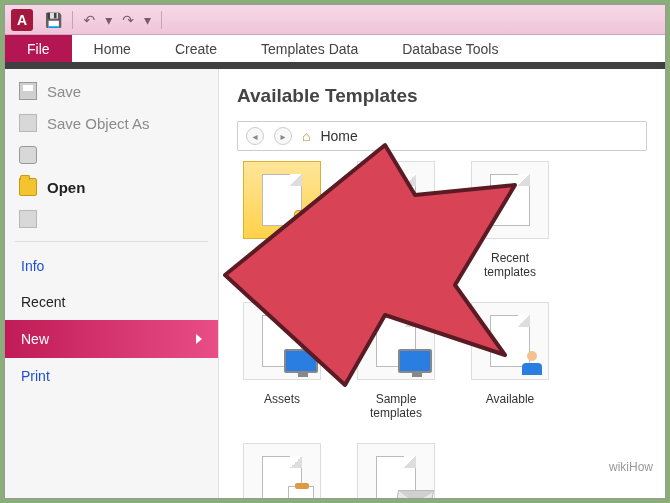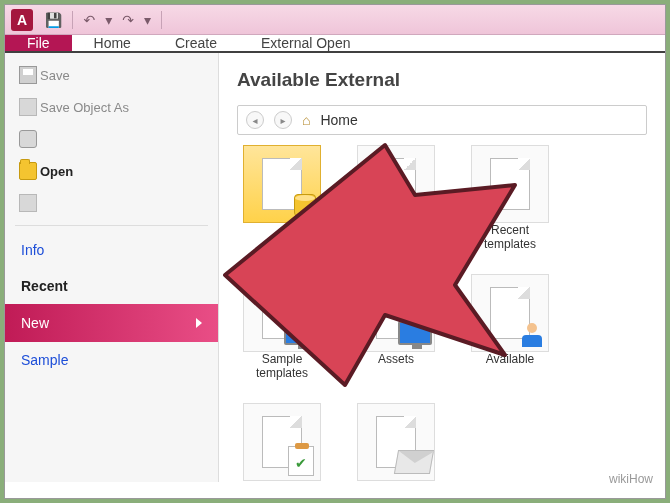--- a/index.html
+++ b/index.html
@@ -7,46 +7,46 @@
 .frame { position: absolute; left: 4px; top: 4px; right: 4px; bottom: 4px; background: #fff; border: 1px solid #999; }
 
 
 .titlebar { height: 30px; background: linear-gradient(#f7d9e6,#efc5d9); display: flex; align-items: center; padding: 0 6px; gap: 6px; border-bottom: 1px solid #d0a8bd; }
 .app-icon { width: 22px; height: 22px; background: #a4173e; border-radius: 3px; display: flex; align-items: center; justify-content: center; color: #fff; font-weight: bold; font-size: 14px; }
 .qat-icons { display: flex; gap: 10px; align-items: center; margin-left: 6px; }
 .qat-icons span { color: #7a5a6a; font-size: 14px; }
 .qat-sep { width: 1px; height: 18px; background: #c7a2b6; }
 
 
-.ribtabs { height: 18px; display: flex; align-items: stretch; border-bottom: 2px solid #404040; background: #fff; }
+.ribtabs { height: 34px; display: flex; align-items: stretch; border-bottom: 7px solid #404040; background: #fff; }
 .file-tab { background: #b41654; color: #fff; padding: 8px 22px; font-size: 14px; display: flex; align-items: center; }
 .ribtab { padding: 8px 22px; font-size: 14px; color: #444; display: flex; align-items: center; }
 
 
 .main { display: flex; height: calc(100% - 64px); }
 .sidebar { width: 214px; background: #f6f6f6; border-right: 1px solid #ddd; padding-top: 6px; position: relative; }
-.side-item { display: flex; align-items: center; gap: 3px; padding: 7px 14px; font-size: 13px; color: #8a8a8a; }
+.side-item { display: flex; align-items: center; gap: 10px; padding: 7px 14px; font-size: 15px; color: #8a8a8a; }
 .side-item .ico { width: 18px; height: 18px; display: inline-block; }
 .side-item.bold { color: #222; font-weight: bold; }
 .side-sep { height: 1px; background: #ddd; margin: 6px 10px; }
 .side-txt { padding: 10px 16px; font-size: 14px; color: #1d4ed8; }
-.side-txt.boldtxt { color: #222; font-weight: 700; }
+.side-txt.boldtxt { color: #222; font-weight: 400; }
 .side-new { background: linear-gradient(90deg,#c01b56,#e94e86); color: #fff; padding: 11px 16px; font-size: 14px; display: flex; align-items: center; justify-content: space-between; }
 .side-new .tri { width: 0; height: 0; border-left: 6px solid #fff; border-top: 5px solid transparent; border-bottom: 5px solid transparent; }
 
 
 .content { flex: 1; padding: 16px 18px; overflow: hidden; }
 .content h2 { font-size: 19px; color: #444; font-weight: 600; margin-bottom: 14px; }
 .pathbar { height: 30px; border: 1px solid #ccc; border-radius: 2px; display: flex; align-items: center; gap: 10px; padding: 0 8px; margin-bottom: 10px; }
 .pathbar .nav-btn { width: 18px; height: 18px; border: 1px solid #ccc; border-radius: 50%; display: flex; align-items: center; justify-content: center; color: #888; font-size: 10px; background: #f8f8f8; }
 .pathbar .home-ico { color: #b58a2e; font-size: 14px; }
 .pathbar .crumb { font-size: 14px; color: #333; }
 
 .tpl-grid { display: flex; flex-wrap: wrap; gap: 22px 24px; margin-top: 6px; }
-.tpl { width: 90px; display: flex; flex-direction: column; align-items: center; gap: 0; }
+.tpl { width: 90px; display: flex; flex-direction: column; align-items: center; gap: 12px; }
 .tpl .thumb { width: 78px; height: 78px; border: 1px solid #ddd; background: #fafafa; position: relative; display: flex; align-items: center; justify-content: center; }
 .tpl.selected .thumb { background: linear-gradient(#ffe59a,#ffd24a); border-color: #e0b030; }
 .tpl .label { font-size: 12px; color: #333; text-align: center; line-height: 1.2; }
 
 .doc { width: 40px; height: 52px; background: #fff; border: 1px solid #bbb; position: relative; }
 .doc:before { content: ""; position: absolute; right: -1px; top: -1px; width: 12px; height: 12px; background: linear-gradient(135deg,#fff 50%,#ddd 50%); }
 .db-cyl { width: 22px; height: 24px; background: #f4c430; border: 1px solid #c79a10; border-radius: 4px 4px 6px 6px; position: absolute; right: 4px; bottom: 4px; }
 .db-cyl:before { content: ""; position: absolute; left: 0; right: 0; top: 0; height: 6px; background: #ffe08a; border-radius: 50%; }
 .monitor { width: 34px; height: 24px; background: #2a7de1; border: 2px solid #888; border-radius: 2px; position: absolute; right: 2px; bottom: 6px; }
 .monitor:after { content: ""; position: absolute; left: 12px; bottom: -6px; width: 10px; height: 4px; background: #888; }
@@ -59,21 +59,21 @@
 .envelope { width: 36px; height: 24px; background:#e8e8e8; border:1px solid #bbb; position:absolute; right:2px; bottom:6px; transform:skewX(-10deg); }
 .envelope:before { content:""; position:absolute; left:0; top:0; border-left:18px solid transparent; border-right:18px solid transparent; border-top:12px solid #d0d0d0; }
 
 .stack { position:absolute; left:-6px; top:-6px; width:78px; height:78px; border:1px solid #ddd; background:#fff; z-index:-1; }
 .stack2 { left:-3px; top:-3px; }
 
 
 .arrow-overlay { position: absolute; left: 200px; top: 130px; width: 320px; height: 260px; pointer-events: none; z-index: 50; }
 
 
-.wm { position: absolute; right: 12px; bottom: 12px; font-size: 12px; color: #999; }
+.wm { position: absolute; right: 12px; bottom: 24px; font-size: 12px; color: #999; }
 
 
 .ico-save { background:#d0d0d0; border:1px solid #999; position:relative; }
 .ico-save:after { content:""; position:absolute; left:3px; top:2px; width:10px; height:6px; background:#fff; }
 .ico-folder { background:#f4c430; border:1px solid #c79a10; border-radius:0 2px 2px 2px; position:relative; }
 .ico-folder:before { content:""; position:absolute; left:0; top:-4px; width:8px; height:4px; background:#f4c430; border:1px solid #c79a10; border-bottom:none; border-radius:2px 2px 0 0; }
 .ico-db { background:#d8d8d8; border:1px solid #999; border-radius:3px; }
 .ico-gray { background:#d8d8d8; border:1px solid #b8b8b8; }
 </style>
 </head>
@@ -91,21 +91,22 @@
       <span>↷</span>
       <span>▾</span>
       <span class="qat-sep"></span>
     </div>
   </div>
 
   <div class="ribtabs">
     <div class="file-tab">File</div>
     <div class="ribtab">Home</div>
     <div class="ribtab">Create</div>
-    <div class="ribtab">External Open</div>
+    <div class="ribtab">Templates Data</div>
+    <div class="ribtab">Database Tools</div>
   </div>
 
   <div class="main">
     <div class="sidebar">
       <div class="side-item">
         <span class="ico ico-save"></span>
         <span>Save</span>
       </div>
       <div class="side-item">
         <span class="ico ico-gray"></span>
@@ -121,25 +122,25 @@
       <div class="side-item">
         <span class="ico ico-gray"></span>
       </div>
       <div class="side-sep"></div>
       <div class="side-txt">Info</div>
       <div class="side-txt boldtxt">Recent</div>
       <div class="side-new">
         <span>New</span>
         <span class="tri"></span>
       </div>
-      <div class="side-txt">Sample</div>
+      <div class="side-txt">Print</div>
     </div>
 
     <div class="content">
-      <h2>Available External</h2>
+      <h2>Available Templates</h2>
       <div class="pathbar">
         <div class="nav-btn">◂</div>
         <div class="nav-btn">▸</div>
         <span class="home-ico">⌂</span>
         <span class="crumb">Home</span>
       </div>
 
       <div class="tpl-grid">
 
         <div class="tpl selected">
@@ -158,36 +159,36 @@
         </div>
         <div class="tpl">
           <div class="thumb" style="overflow:visible">
             <div class="stack"></div>
               <div class="stack stack2"></div>
             <div class="doc"></div>
           </div>
           <div class="label">Recent templates</div>
         </div>
         <div class="tpl">
+          <div class="thumb">
+              <div class="doc"></div>
+              <div class="monitor"></div>
+            </div>
+          <div class="label">Assets</div>
+        </div>
+
+        <div class="tpl">
           <div class="thumb" style="overflow:visible">
             <div class="stack"></div>
               <div class="stack stack2"></div>
             <div class="doc"></div>
               <div class="monitor"></div>
           </div>
           <div class="label">Sample templates</div>
         </div>
-
-        <div class="tpl">
-          <div class="thumb">
-              <div class="doc"></div>
-              <div class="monitor"></div>
-            </div>
-          <div class="label">Assets</div>
-        </div>
         <div class="tpl">
           <div class="thumb">
               <div class="doc"></div>
               <div class="person"></div>
             </div>
           <div class="label">Available</div>
         </div>
         <div class="tpl">
           <div class="thumb">
               <div class="doc"></div>

